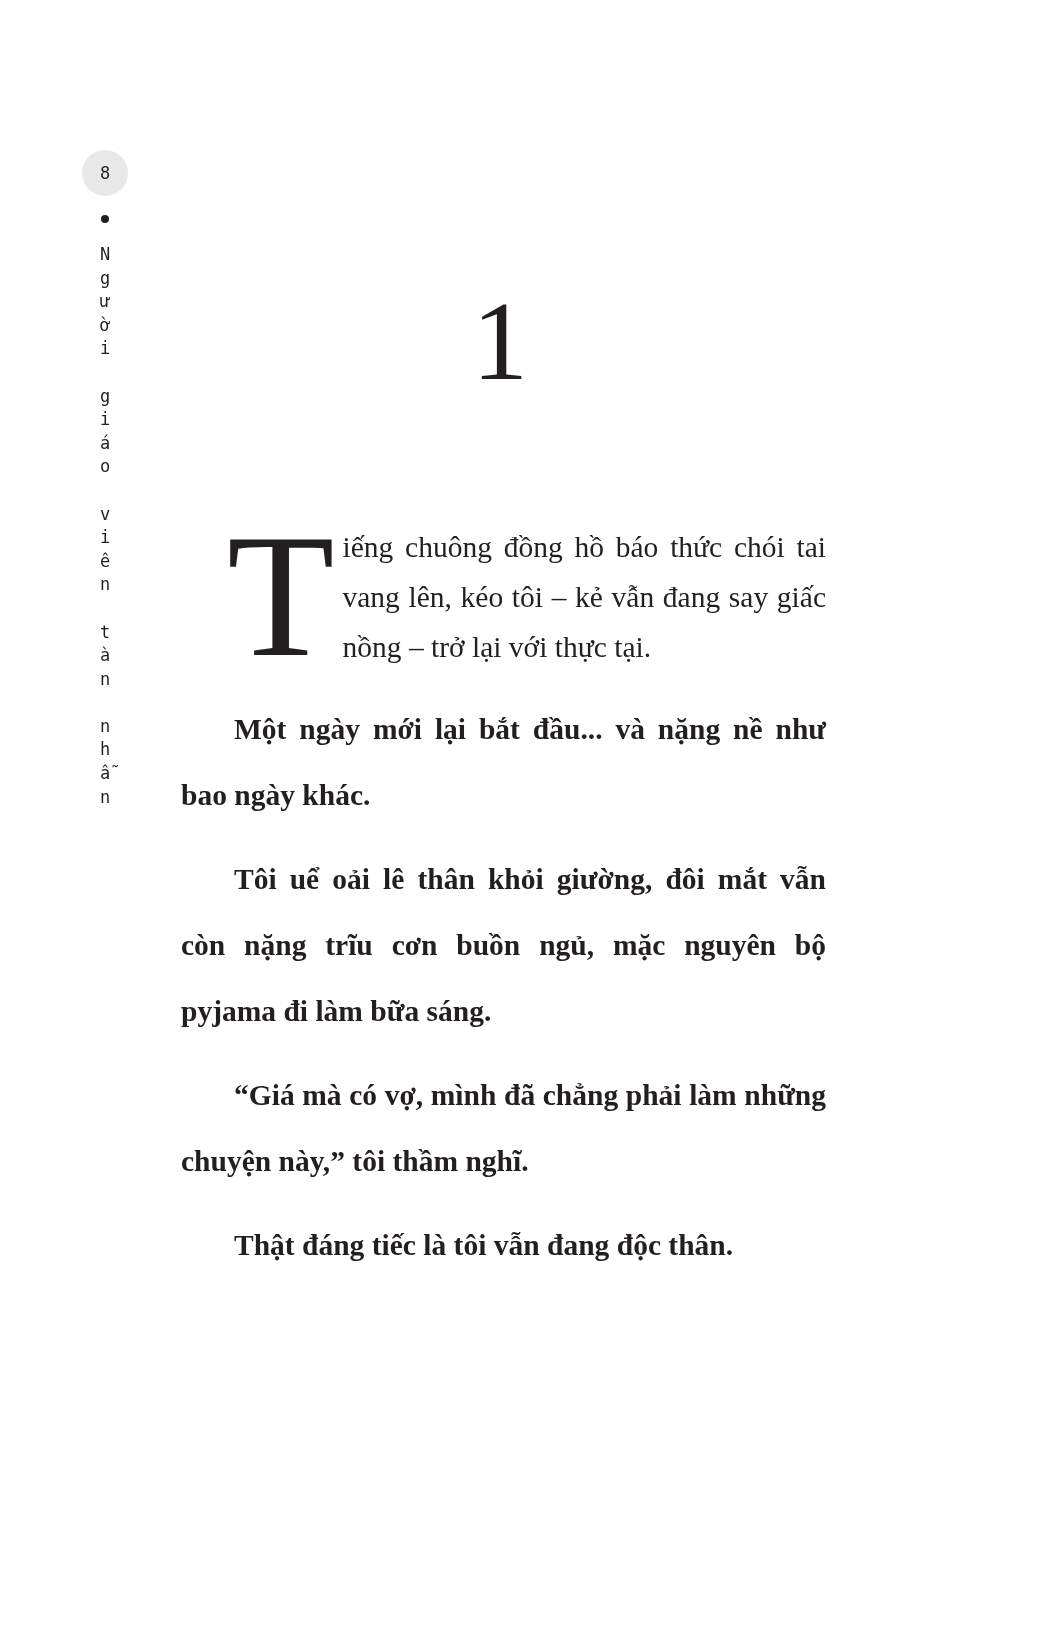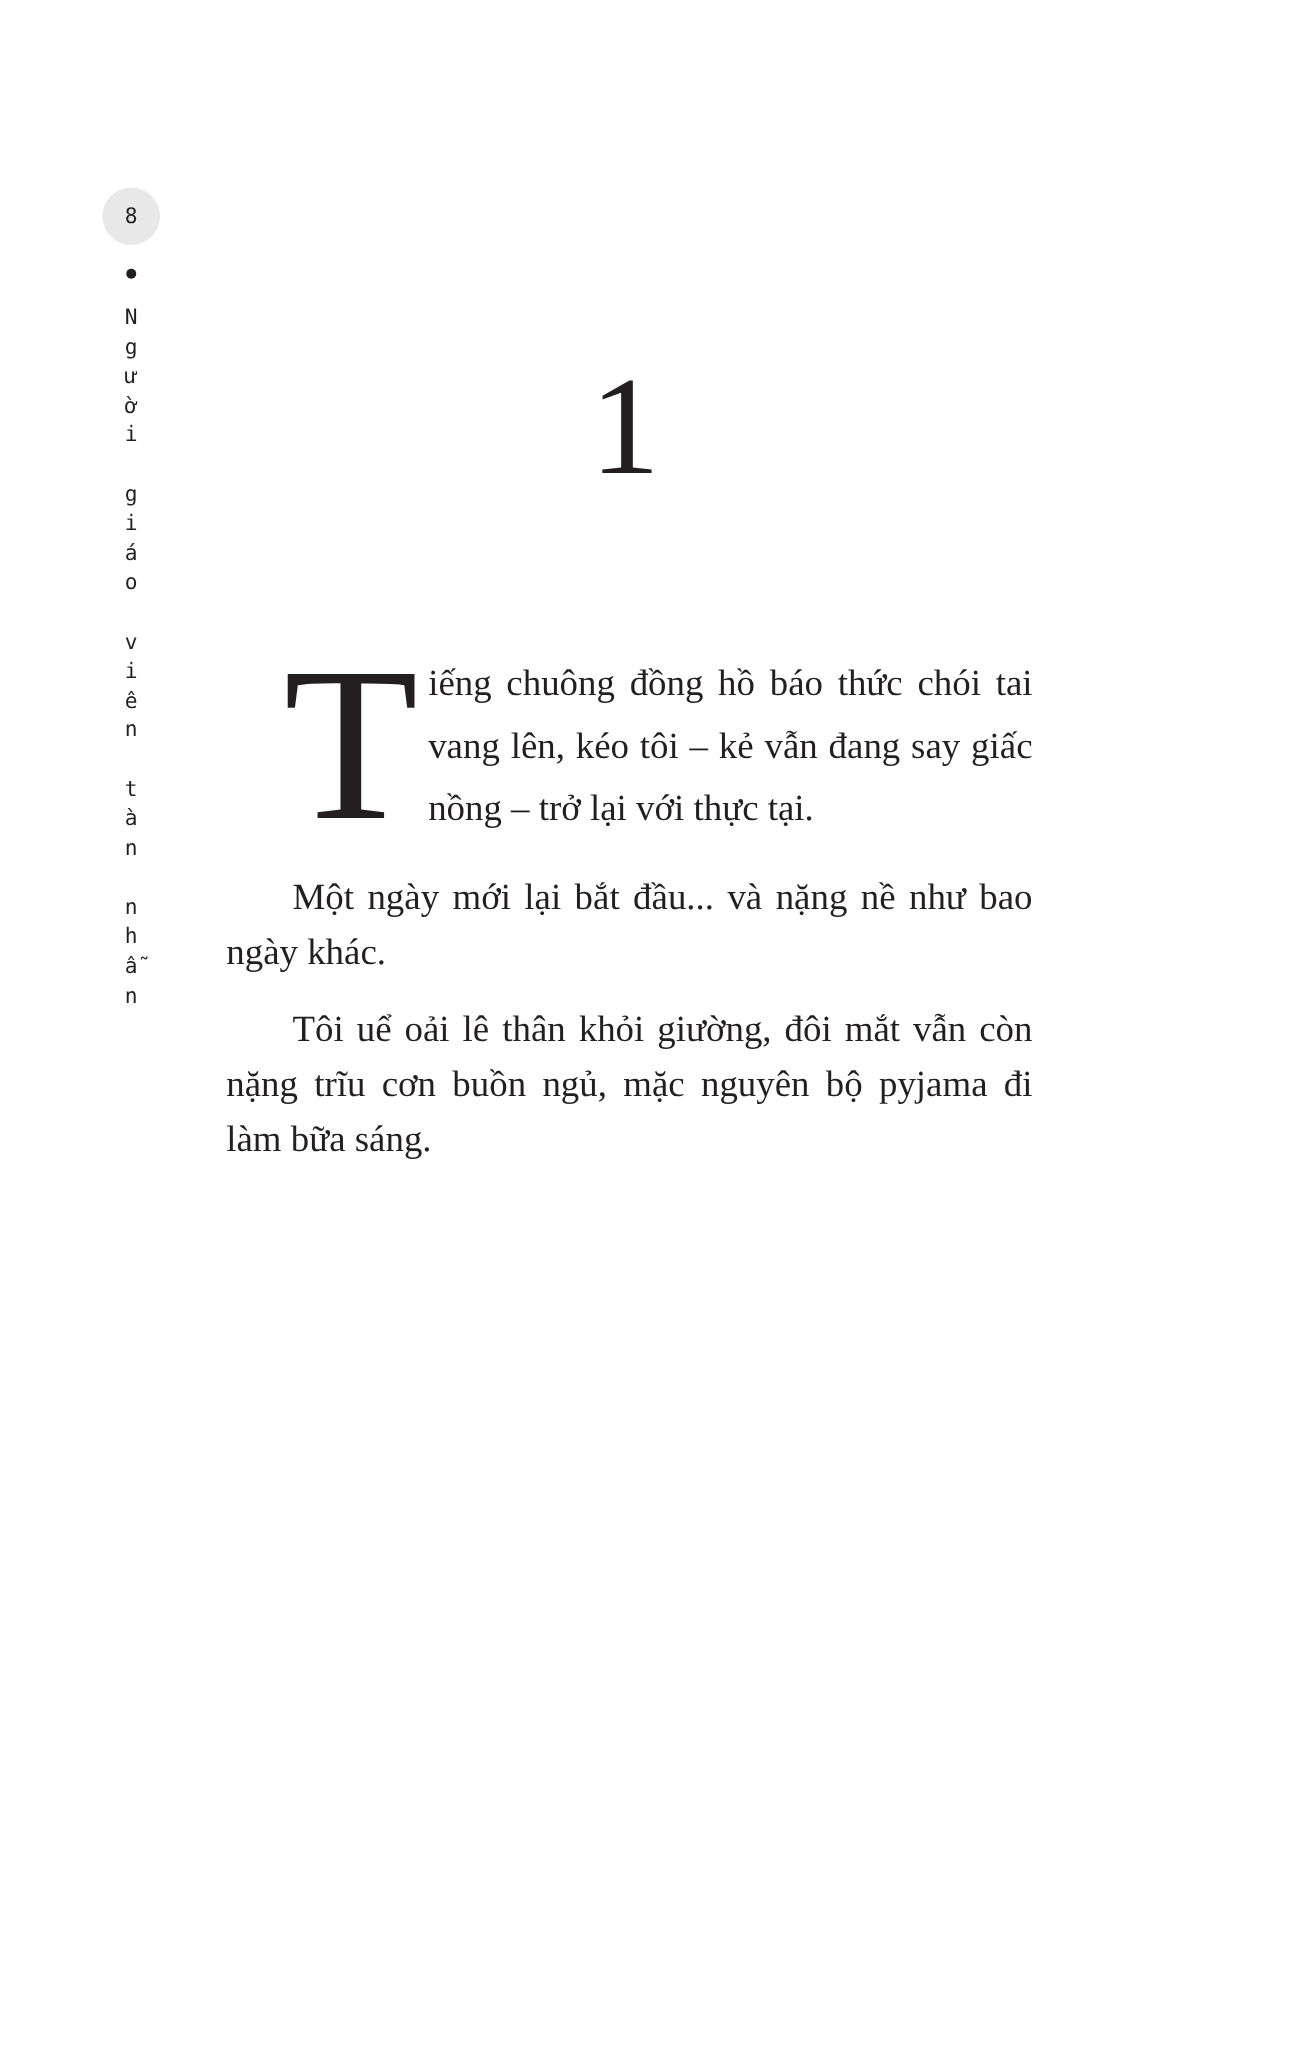--- a/index.html
+++ b/index.html
@@ -27,21 +27,21 @@
     .text {
       position: absolute; left: 181px; width: 645px; top: 522px;
       font-family: "Liberation Serif", serif; font-size: 29.5px; color: #231f20;
     }
     .text p { margin: 0; text-align: justify; text-align-last: left; }
     .p0 { line-height: 50px; margin-bottom: 24px !important; }
     .drop {
       float: left; font-size: 176px; line-height: 128px; height: 128px;
       margin: 10px 8px 0 46px; padding: 0; font-family: "Liberation Serif", serif;
     }
-    .p { text-indent: 53px; line-height: 44px; margin-bottom: 18px !important; }
+    .p { text-indent: 53px; line-height: 66px; margin-bottom: 18px !important; font-weight: bold; }
   </style>
 </head>
 <body>
 
 <div class="side">
   <div class="pagenum">8</div>
   <div class="dot"></div>
   <div class="vtitle" id="vtitle">
       <span>N</span>
       <span>g</span>
@@ -72,13 +72,15 @@
 
 <div class="chapter">1</div>
 
 <div class="text">
   <p class="p0">
     <span class="drop">T</span>
     <span>iếng chuông đồng hồ báo thức chói tai vang lên, kéo tôi – kẻ vẫn đang say giấc nồng – trở lại với thực tại.</span>
   </p>
   <p class="p">Một ngày mới lại bắt đầu... và nặng nề như bao ngày khác.</p>
   <p class="p">Tôi uể oải lê thân khỏi giường, đôi mắt vẫn còn nặng trĩu cơn buồn ngủ, mặc nguyên bộ pyjama đi làm bữa sáng.</p>
+  <p class="p">“Giá mà có vợ, mình đã chẳng phải làm những chuyện này,” tôi thầm nghĩ.</p>
+  <p class="p">Thật đáng tiếc là tôi vẫn đang độc thân.</p>
 </div>
 
 </body></html>

